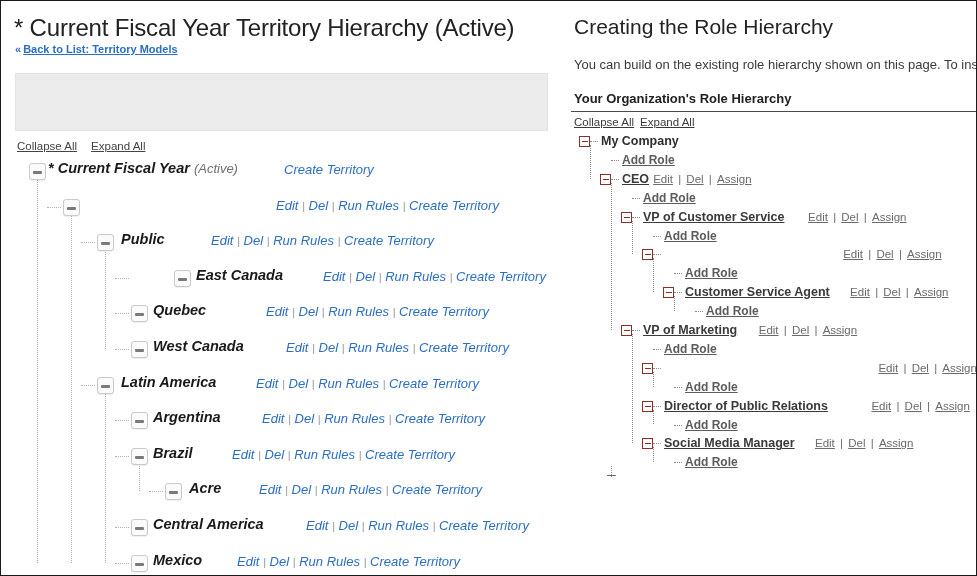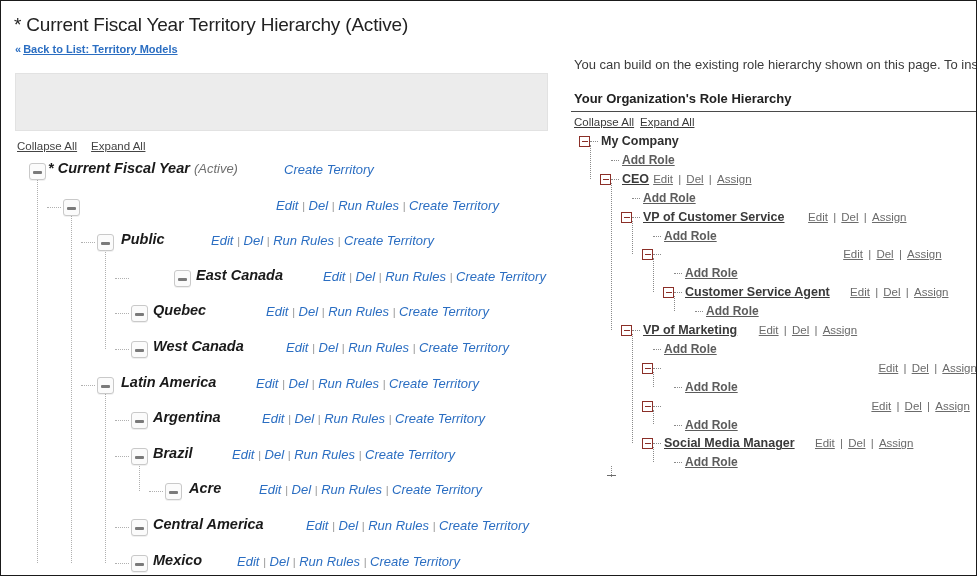--- a/index.html
+++ b/index.html
@@ -6,21 +6,21 @@
   body{
     width:977px;height:576px;overflow:hidden;background:#fff;
     font-family:"Liberation Sans", sans-serif;
     color:#222;
   }
   .page{position:relative;width:977px;height:576px;box-sizing:border-box;
         border:1px solid #1a1a1a;background:#fff;overflow:hidden;}
 
   
   .left-panel{position:absolute;left:0;top:0;width:562px;height:574px;overflow:hidden;}
-  .page-title{position:absolute;left:13px;top:13px;font-size:19px;font-weight:400;
+  .page-title{position:absolute;left:13px;top:13px;font-size:24px;font-weight:400;
               color:#222;white-space:nowrap;letter-spacing:-0.2px;}
   .breadcrumb{position:absolute;left:14px;top:42px;font-size:11px;color:#2b6ec2;
               font-weight:bold;white-space:nowrap;}
   .breadcrumb .chev{color:#2b6ec2;margin-right:2px;}
   .breadcrumb .bc-link{color:#2b6ec2;}
   .toolbar-box{position:absolute;left:14px;top:72px;width:531px;height:56px;
                background:#ececec;border:1px solid #e2e2e2;}
 
   .tree-controls{position:absolute;left:16px;top:139px;font-size:11.5px;white-space:nowrap;}
   .tree-controls a{color:#444;text-decoration:underline;margin-right:14px;}
@@ -188,20 +188,21 @@
           <div class="toggle" style="left: 130px;">
             <div class="minus"></div>
           </div>
           <div class="tlabel" style="left: 152px;"><span>Mexico</span></div>
           <div class="tactions" style="left: 236px;"><a href="#">Edit</a><span class="sep"> | </span><a href="#">Del</a><span class="sep"> | </span><a href="#">Run Rules</a><span class="sep"> | </span><a href="#">Create Territory</a></div>
         </div>
       </div>
   </div>
 
   <div class="right-panel">
+    <div class="r-title">Creating the Role Hierarchy</div>
     <div class="r-intro">You can build on the existing role hierarchy shown on this page. To insert</div>
     <div class="r-sub">Your Organization's Role Hierarchy</div>
     <div class="r-rule"></div>
     <div class="r-controls">
       <a href="#">Collapse All</a><a href="#">Expand All</a>
     </div>
     <div class="rtree" id="right-tree">
         <div class="rrow" style="position: absolute; left: 0px; width: 406px; top: 0px;">
           <div class="rhline" style="left: 19px; top: 8px; width: 8px;"></div>
           <div class="rtoggle" style="left: 8px;">
@@ -281,20 +282,21 @@
         </div>
         <div class="rrow" style="position: absolute; left: 0px; width: 406px; top: 245.7px;">
           <div class="rhline" style="left: 103px; top: 8px; width: 8px;"></div>
           <a href="#" class="raddrole" style="left: 114px;">Add Role</a>
         </div>
         <div class="rrow" style="position: absolute; left: 0px; width: 406px; top: 264.6px;">
           <div class="rhline" style="left: 82px; top: 8px; width: 8px;"></div>
           <div class="rtoggle" style="left: 71px;">
             <div class="rminus"></div>
           </div>
+          <a href="#" class="rlabel" style="left: 93px;">Director of Public Relations</a>
           <div class="ractions" style="left: 300.4px;"><a href="#">Edit</a> <span class="sep">| </span><a href="#">Del</a> <span class="sep">| </span><a href="#">Assign</a></div>
         </div>
         <div class="rrow" style="position: absolute; left: 0px; width: 406px; top: 283.5px;">
           <div class="rhline" style="left: 103px; top: 8px; width: 8px;"></div>
           <a href="#" class="raddrole" style="left: 114px;">Add Role</a>
         </div>
         <div class="rrow" style="position: absolute; left: 0px; width: 406px; top: 302.4px;">
           <div class="rhline" style="left: 82px; top: 8px; width: 8px;"></div>
           <div class="rtoggle" style="left: 71px;">
             <div class="rminus"></div>

